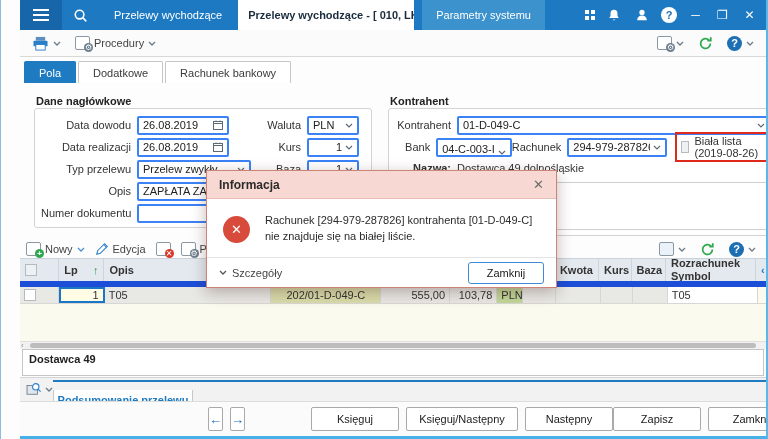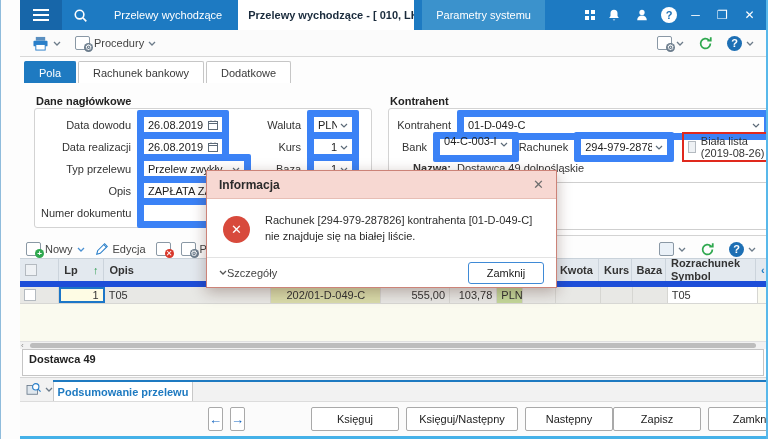--- a/index.html
+++ b/index.html
@@ -37,21 +37,21 @@
   .pagetabs { top:57px; height:26px; background:#fdfdfd; display:flex; align-items:flex-end; padding-left:4px; gap:2px; }
   .ptab { height:22px; display:flex; align-items:center; padding:0 14px; border:1px solid #c6c6c6; border-bottom:none; background:#fff; color:#3a3a3a; cursor:pointer; border-radius:2px 2px 0 0; }
   .ptab.active { background:#1e7ac1; color:#fff; border-color:#1e7ac1; font-weight:normal; }
 
   
   .formarea { top:83px; height:157px; background:#fdfdfd; }
   .group-title { position:absolute; font-weight:bold; color:#222; }
   .groupbox { position:absolute; background:#fff; border:1px solid #d3d3d3; border-radius:3px; }
   .frow { display:flex; align-items:center; height:22px; }
   .flabel { text-align:right; padding-right:6px; color:#333; white-space:nowrap; }
-  .input, .select { height:19px; background:#fff; border:7px solid #3b82f6; border-radius:2px; display:flex; align-items:center; padding:8px 4px; color:#222; cursor:text; }
+  .input, .select { height:19px; background:#fff; border:2px solid #3b82f6; border-radius:2px; display:flex; align-items:center; padding:0 4px; color:#222; cursor:text; }
   .select { cursor:pointer; }
   .input .val, .select .val { flex:1; white-space:nowrap; overflow:hidden; }
   .cal, .sel-ar { display:flex; align-items:center; margin-left:3px; color:#5c6a78; }
   .num { justify-content:flex-end; }
   .num .val { text-align:right; }
   .redbox { display:flex; align-items:center; gap:5px; border:2px solid #e0291d; padding:1px 4px; cursor:pointer; }
   .cbx { width:12px; height:12px; border:1px solid #b4bac0; background:#eef1f4; display:inline-block; }
   .nazwa-line { display:flex; align-items:center; height:20px; }
   .addrbox { position:absolute; border:1px solid #cfcfcf; border-radius:3px; background:#fff; }
 
@@ -84,39 +84,39 @@
   .hscroll .thumb { position:absolute; left:10px; right:10px; top:1px; height:5px; background:#bdbdbd; border-radius:3px; cursor:pointer; }
 
   
   .preview { top:349px; height:28px; }
   .preview .box { position:absolute; left:2px; right:2px; top:0; bottom:1px; border:1px solid #c5c5c5; background:#fff; padding:3px 6px; font-weight:bold; color:#222; }
 
   
   .bottomtabs { top:377px; height:24px; background:#f2f2f2; border-top:1px solid #d5d5d5; }
   .bt-ico { position:absolute; left:6px; top:4px; display:flex; align-items:center; gap:3px; cursor:pointer; }
   .bt-line { position:absolute; left:33px; right:0; top:2px; height:2px; background:#1e7ac1; }
-  .bt-tab { position:absolute; left:33px; top:4px; height:20px; width:140px; background:#fff; border:1px solid #c8c8c8; border-top:none; display:flex; align-items:center; justify-content:center; font-weight:bold; color:#1e7ac1; cursor:pointer; }
+  .bt-tab { position:absolute; left:33px; top:12px; height:20px; width:140px; background:#fff; border:1px solid #c8c8c8; border-top:none; display:flex; align-items:center; justify-content:center; font-weight:bold; color:#1e7ac1; cursor:pointer; }
 
   
   .footer { top:401px; height:35px; background:#fbfbfb; border-top:1px solid #dcdcdc; display:flex; align-items:center; padding:0 8px; }
   .btn { height:24px; background:#fff; border:1px solid #a9a9a9; border-radius:2px; display:flex; align-items:center; justify-content:center; padding:0 14px; cursor:pointer; color:#222; white-space:nowrap; }
   .btn.nav { width:38px; color:#1565c0; font-weight:bold; font-size:13px; padding:0; }
   .gap7 { margin-left:7px; } 
   .blue-strip { top:436px; height:3px; background:#45b1e8; }
 
   
   .dialog { position:absolute; left:205px; top:170px; width:351px; height:118px; background:#fff; border:1px solid #cc8378; box-shadow:0 4px 14px rgba(60,20,10,.3); z-index:50; display:flex; flex-direction:column; }
   .dlg-head { height:28px; background:#f7d8d2; display:flex; align-items:center; padding:0 12px; border-bottom:1px solid #e7beb5; }
   .dlg-title { font-weight:bold; font-size:12px; color:#2b2b2b; flex:1; }
   .dlg-x { color:#6d6d6d; font-size:13px; cursor:pointer; }
   .dlg-body { flex:1; display:flex; align-items:center; padding:4px 16px 2px 16px; gap:15px; }
   .err-ico { width:27px; height:27px; min-width:27px; border-radius:50%; background:#d84a3c; color:#fff; font-weight:bold; font-size:13px; display:flex; align-items:center; justify-content:center; }
   .dlg-msg { font-size:11px; line-height:1.45; color:#2b2b2b; }
   .dlg-foot { height:30px; border-top:1px solid #e3e3e3; display:flex; align-items:center; padding:0 12px; }
-  .details { display:flex; align-items:center; color:#444; cursor:pointer; }
+  .details { display:flex; align-items:center; gap:5px; color:#444; cursor:pointer; }
   .dlg-close { margin-left:auto; width:76px; height:22px; border:1px solid #3f8ad6; border-radius:3px; background:#fff; display:flex; align-items:center; justify-content:center; color:#222; cursor:pointer; }
   svg { display:block; }
 </style>
 </head>
 <body>
 
 <div class="app">
 
   <div class="band titlebar">
     <div class="hamburger">
@@ -206,22 +206,22 @@
             <svg width="8" height="5" viewBox="0 0 8 5">
               <path d="M1 1l3 3 3-3" fill="none" stroke="#6c7b89" stroke-width="1.3"></path>
             </svg>
           </span>
       </span>
     </span>
   </div>
 
   <div class="band pagetabs">
     <div class="ptab active">Pola</div>
+    <div class="ptab">Dodatkowe</div>
     <div class="ptab">Rachunek bankowy</div>
-    <div class="ptab">Dodatkowe</div>
   </div>
 
   <div class="band formarea">
     <div class="group-title" style="left:16px; top:12px;">Dane nagłówkowe</div>
     <div class="groupbox" style="left:14px; top:25px; width:338px; height:120px; padding:5px 6px;">
       <div style="position:absolute; left:6px; top:5px; width:212px;">
         <div class="frow">
           <span class="flabel" style="width:96px;">Data dowodu</span>
           <span class="input" style="width:92px;">
             <span class="val">26.08.2019</span>

